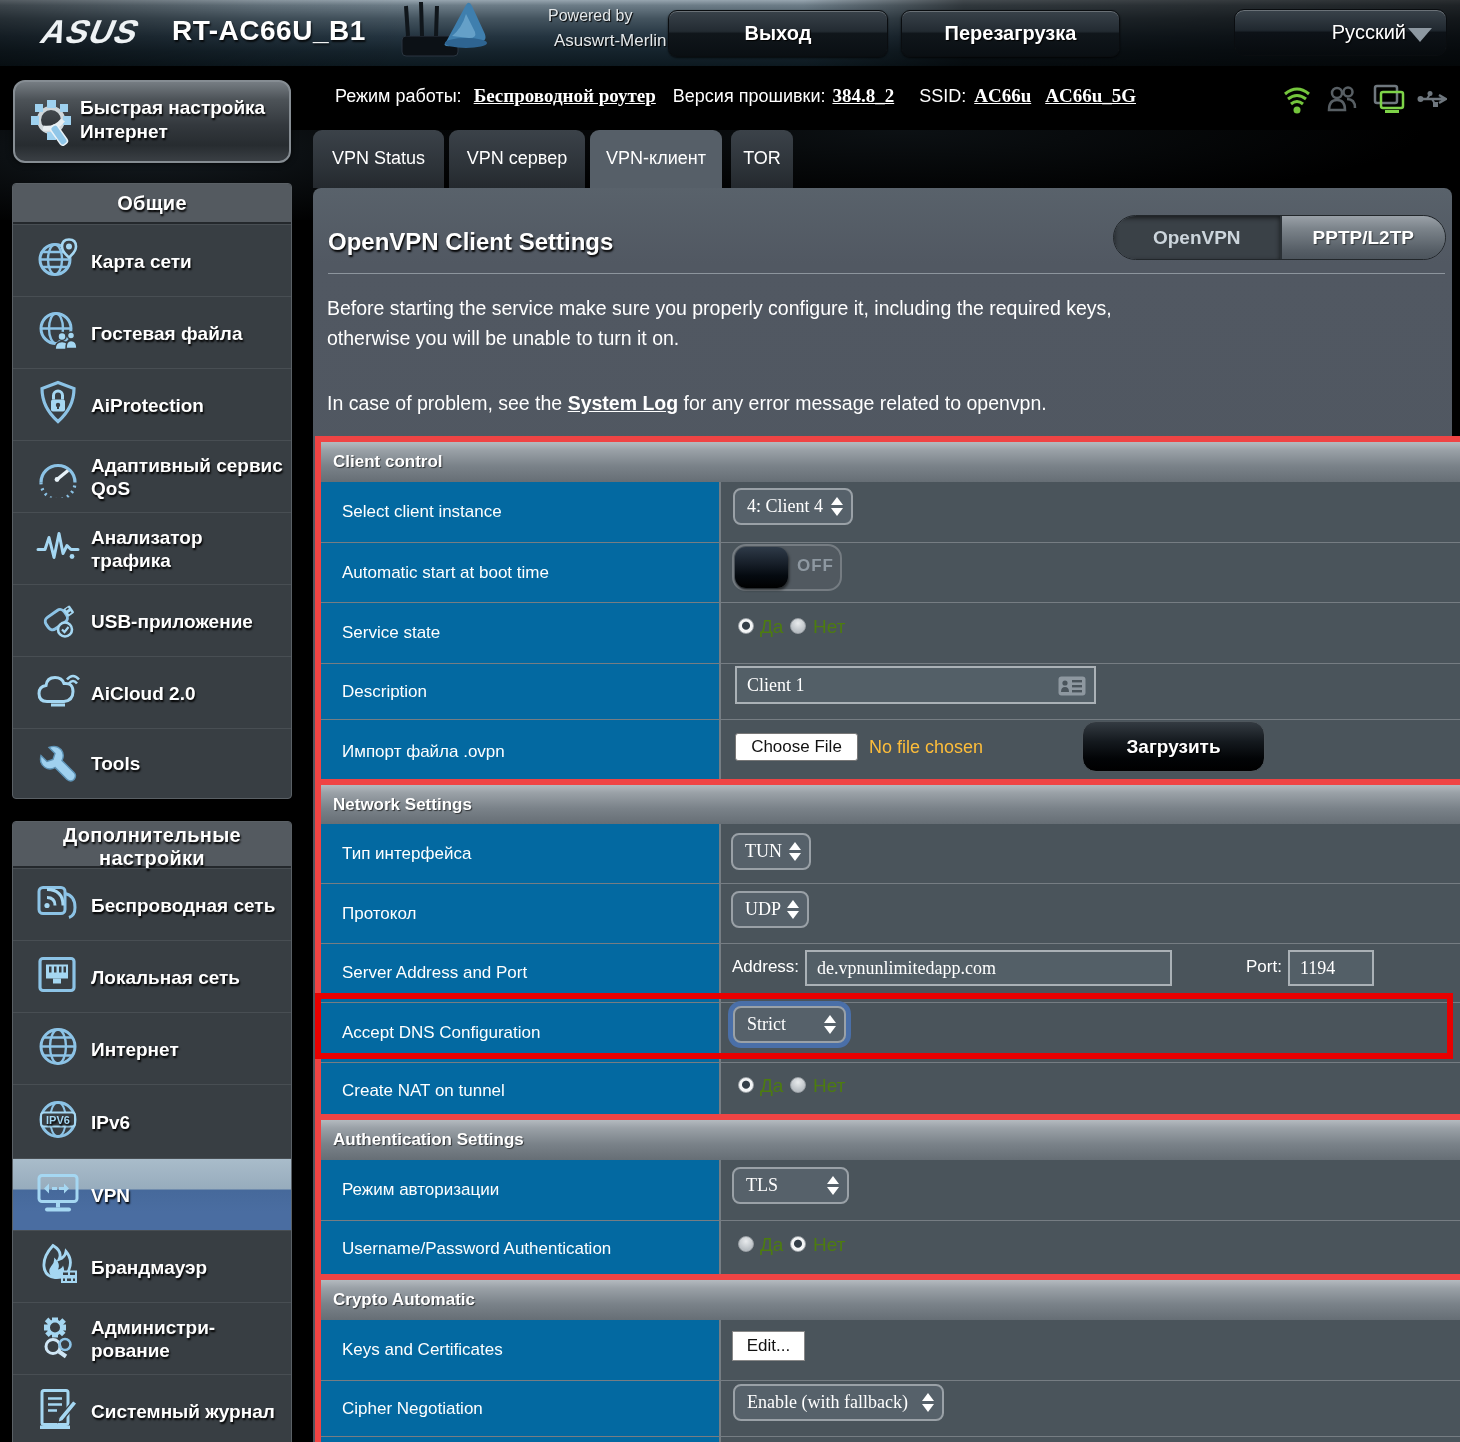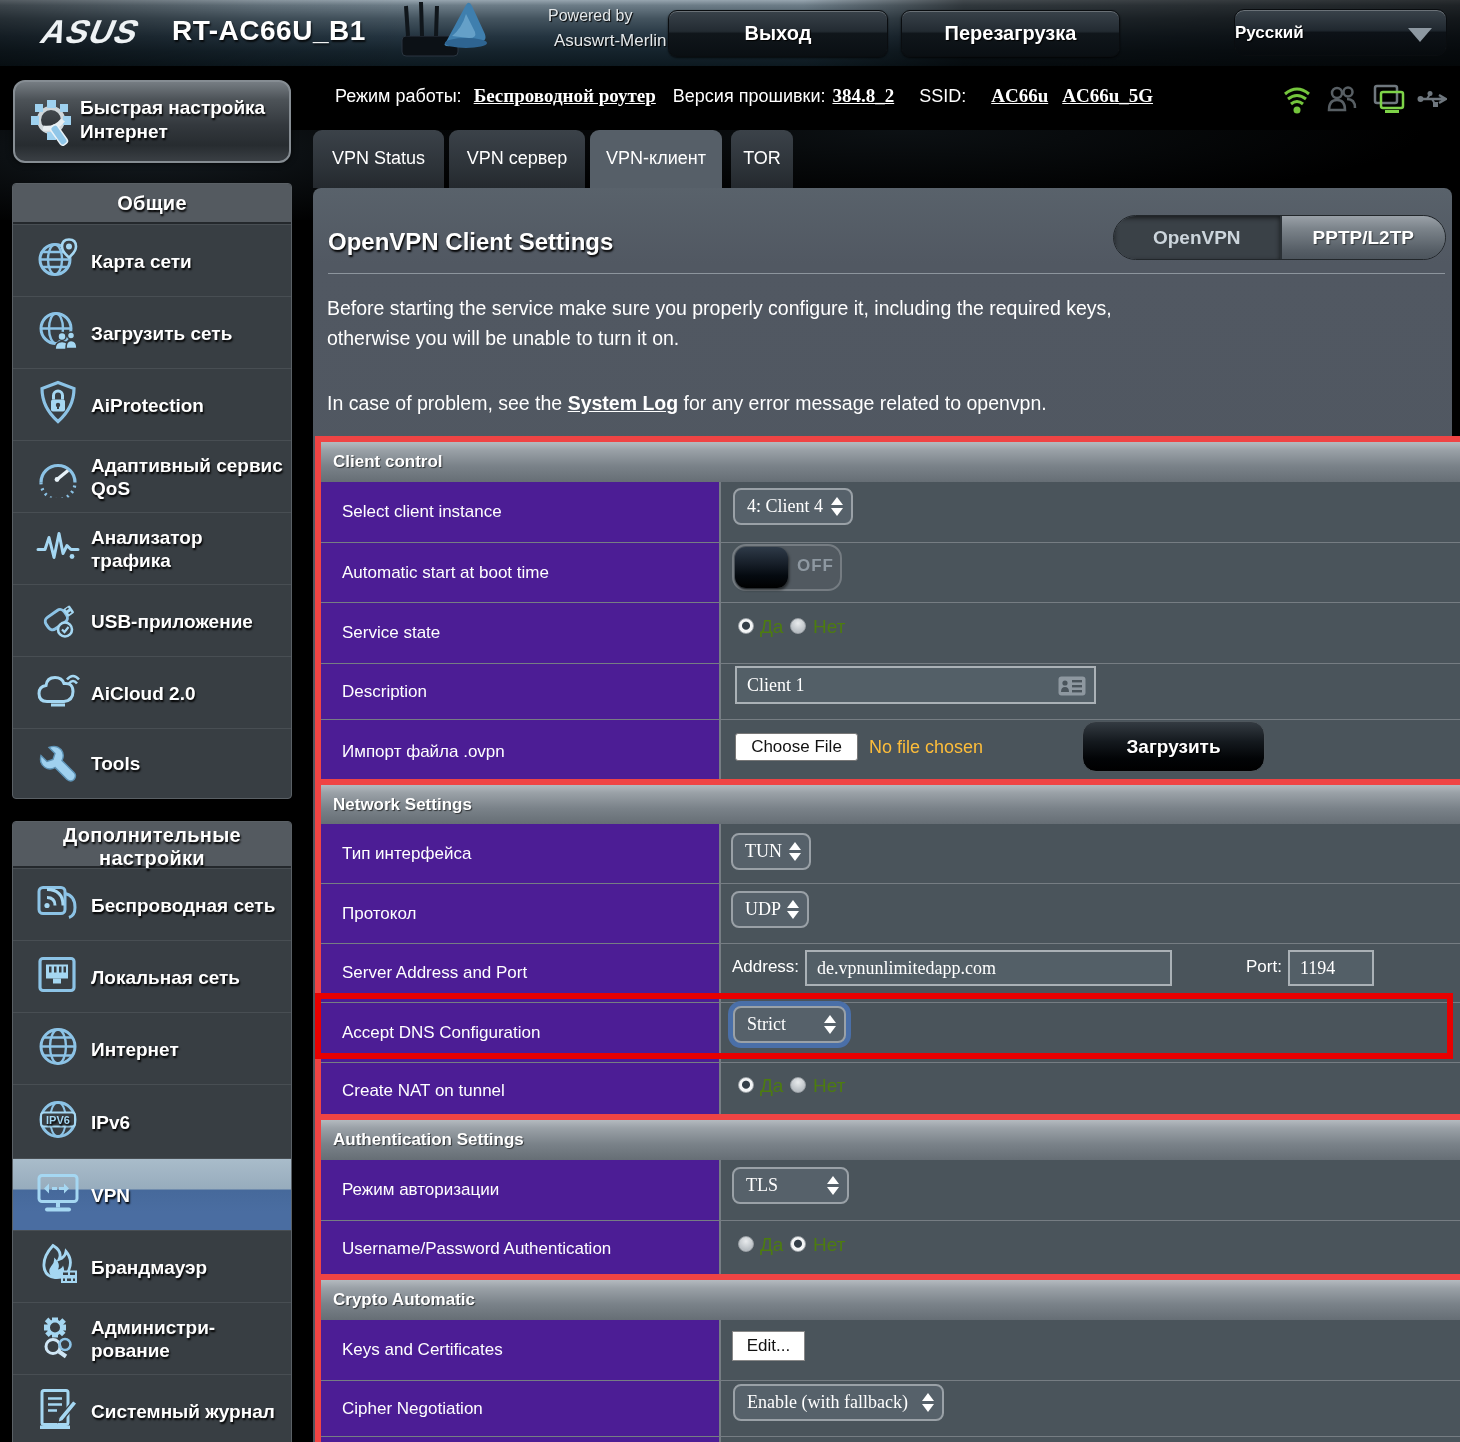--- a/index.html
+++ b/index.html
@@ -23,22 +23,22 @@
 .topbtn { position:absolute; top:10px; height:47px; border-radius:9px; color:#fff;
   font-size:20px; font-weight:bold; text-align:center; line-height:45px;
   background:linear-gradient(180deg,#39424a 0%,#232b32 45%,#10161b 50%,#0a0f13 100%);
   border:1px solid #0a0d10; box-shadow:inset 0 1px 0 rgba(255,255,255,0.25), 0 1px 2px rgba(0,0,0,0.7);
   text-shadow:1px 1px 1px #000; }
 #btn-exit { left:668px; width:220px; }
 #btn-reboot { left:901px; width:219px; }
 #langbox { position:absolute; left:1234px; top:9px; width:213px; height:47px; border-radius:10px;
   background:linear-gradient(180deg,#3a434b 0%,#20282f 45%,#0d1217 50%,#070b0e 100%);
   border:1px solid #0a0d10; box-shadow:inset 0 1px 0 rgba(255,255,255,0.25); }
-#langbox .txt { position:absolute; left:0; right:40px; text-align:left; top:0; line-height:45px;
-  color:#fff; font-size:17px; font-weight:bold; text-shadow:1px 1px 1px #000; }
+#langbox .txt { position:absolute; left:0; right:40px; text-align:right; top:0; line-height:45px;
+  color:#fff; font-size:20px; font-weight:normal; text-shadow:1px 1px 1px #000; }
 #langbox .tri { position:absolute; right:14px; top:18px; width:0; height:0;
   border-left:12px solid transparent; border-right:12px solid transparent; border-top:14px solid #8d98a1; }
 
 
 #statusbar { position:absolute; left:0; top:66px; width:1460px; height:64px; background:#000; }
 #statustext { position:absolute; left:335px; top:19px; font-size:18px; color:#fff; white-space:nowrap; }
 #statustext .lnk { font-family:"Liberation Serif", serif; font-weight:bold; text-decoration:underline; font-size:19px; }
 .sticon { position:absolute; top:18px; }
 
 
@@ -78,21 +78,21 @@
 #hr1 { position:absolute; left:328px; top:273px; width:1117px; height:1px; background:#2f353b;
   border-bottom:1px solid #8d959d; }
 .ptext { position:absolute; color:#fff; font-size:19.5px; line-height:30px; }
 
 
 .sect { position:absolute; left:315px; width:1172px; border:6px solid #ef4444; background:#333a41; }
 .sect .hd { background:linear-gradient(180deg,#b4babf 0%,#9aa1a7 20%,#7a8289 60%,#666e75 100%);
   color:#fff; font-size:17px; font-weight:bold; padding-left:12px; display:flex; align-items:center;
   text-shadow:1px 1px 1px rgba(0,0,0,0.6); }
 .row { display:flex; border-top:1px solid #767d83; }
-.row .lbl { width:398px; background:#4c1d95; color:#fff; font-size:17px;
+.row .lbl { width:398px; background:#0369a1; color:#fff; font-size:17px;
   display:flex; align-items:center; padding-left:21px; }
 .row .val { flex:1; background:#4a545b; border-left:2px solid #767d83; }
 
 
 .sel { position:absolute; display:flex; align-items:center; height:37px;
   border:2px solid #9aa1a7; border-radius:8px; background:#56616a;
   font-family:"Liberation Serif", serif; font-size:18px; color:#fff; padding-left:12px; }
 .sel .arr { margin-left:auto; margin-right:8px; display:flex; flex-direction:column; gap:3px; }
 .sel .arr i { display:block; width:0; height:0; border-left:6.5px solid transparent; border-right:6.5px solid transparent; }
 .sel .arr .u { border-bottom:8.5px solid #fff; }
@@ -130,21 +130,21 @@
   <div id="powered">Powered by<span class="l2">Asuswrt-Merlin</span></div>
   <div class="topbtn" id="btn-exit">Выход</div>
   <div class="topbtn" id="btn-reboot">Перезагрузка</div>
   <div id="langbox">
       <div class="txt">Русский</div>
       <div class="tri"></div>
     </div>
 </div>
 
 <div id="statusbar">
-  <div id="statustext"><span>Режим работы:</span><span class="lnk" style="margin-left:12px">Беспроводной роутер</span><span style="margin-left:17px">Версия прошивки:</span><span class="lnk" style="margin-left:7px">384.8_2</span><span style="margin-left:25px">SSID:</span><span class="lnk" style="margin-left:25px">AC66u</span><span class="lnk" style="margin-left:14px">AC66u_5G</span></div>
+  <div id="statustext"><span>Режим работы:</span><span class="lnk" style="margin-left:12px">Беспроводной роутер</span><span style="margin-left:17px">Версия прошивки:</span><span class="lnk" style="margin-left:7px">384.8_2</span><span style="margin-left:25px">SSID:</span><span class="lnk" style="margin-left:8px">AC66u</span><span class="lnk" style="margin-left:14px">AC66u_5G</span></div>
   <svg class="sticon" style="left:1283px" width="28" height="30" viewBox="0 0 28 30">
     <path d="M2 10 Q14 0 26 10" stroke="#74c53c" stroke-width="3" fill="none"></path>
     <path d="M5 15 Q14 8 23 15" stroke="#74c53c" stroke-width="3" fill="none"></path>
     <path d="M8 20 Q14 15 20 20" stroke="#74c53c" stroke-width="3" fill="none"></path>
     <circle cx="14" cy="26" r="3.5" fill="#74c53c"></circle>
   </svg>
   <svg class="sticon" style="left:1327px" width="30" height="30" viewBox="0 0 30 30">
     <circle cx="10" cy="9" r="5" fill="none" stroke="#585f64" stroke-width="2.5"></circle>
     <path d="M2 26 Q2 16 10 16 Q18 16 18 26 Z" fill="none" stroke="#585f64" stroke-width="2.5"></path>
     <circle cx="21" cy="8" r="4.5" fill="none" stroke="#585f64" stroke-width="2.5"></circle>
@@ -202,21 +202,21 @@
   <div class="sitem">
       <span class="ic"><svg width="46" height="46" viewBox="0 0 46 46">
     <circle cx="21" cy="21" r="15" fill="none" stroke="#8cc3e6" stroke-width="3"></circle>
     <ellipse cx="21" cy="21" rx="7" ry="15" fill="none" stroke="#8cc3e6" stroke-width="2.4"></ellipse>
     <line x1="6" y1="21" x2="36" y2="21" stroke="#8cc3e6" stroke-width="2.4"></line>
     <circle cx="27" cy="29" r="4" fill="#a5d7f2" stroke="#383e43" stroke-width="1.5"></circle>
     <path d="M20 42 Q20 34 27 34 Q34 34 34 42 Z" fill="#a5d7f2" stroke="#383e43" stroke-width="1.5"></path>
     <circle cx="36" cy="28" r="3.5" fill="#a5d7f2" stroke="#383e43" stroke-width="1.5"></circle>
     <path d="M31 41 Q31 33 36 33 Q42 33 42 41 Z" fill="#a5d7f2" stroke="#383e43" stroke-width="1.5"></path>
         </svg></span>
-    <span class="tx">Загрузить сеть</span>
+    <span class="tx">Гостевая файла</span>
     </div>
   <div class="sitem">
       <span class="ic"><svg width="46" height="46" viewBox="0 0 46 46">
     <path d="M23 3 L39 9 Q39 28 23 42 Q7 28 7 9 Z" fill="none" stroke="#8cc3e6" stroke-width="3.2"></path>
     <rect x="16" y="20" width="14" height="12" rx="2" fill="#a5d7f2"></rect>
     <path d="M18.5 20 v-4 a4.5 4.5 0 0 1 9 0 v4" fill="none" stroke="#a5d7f2" stroke-width="3"></path>
     <circle cx="23" cy="25.5" r="2.2" fill="#383e43"></circle>
           <rect x="22" y="25.5" width="2" height="4" fill="#383e43"></rect>
         </svg></span>
     <span class="tx">AiProtection</span>

